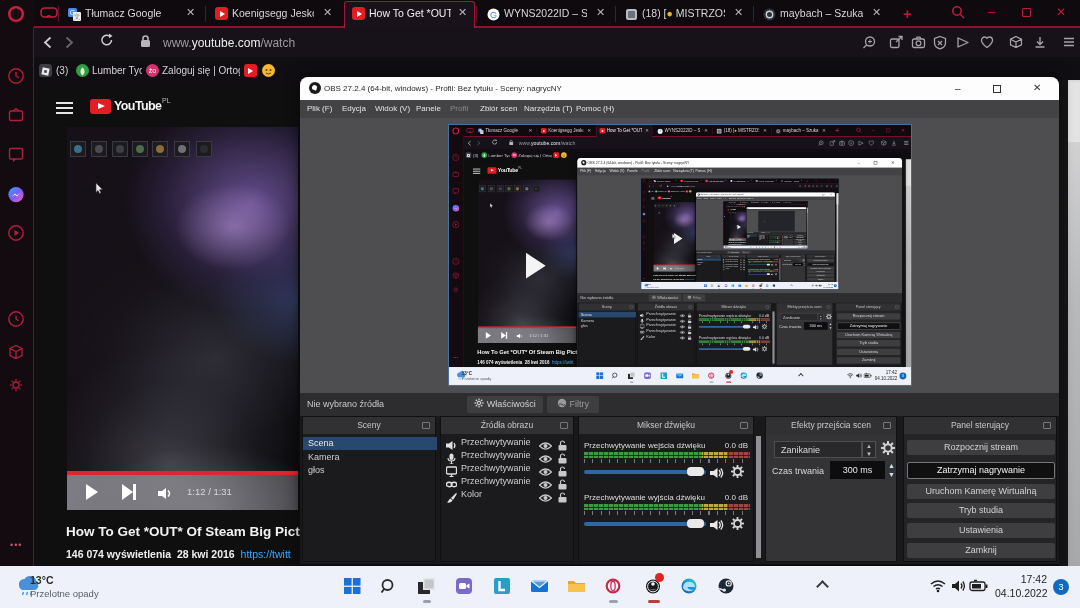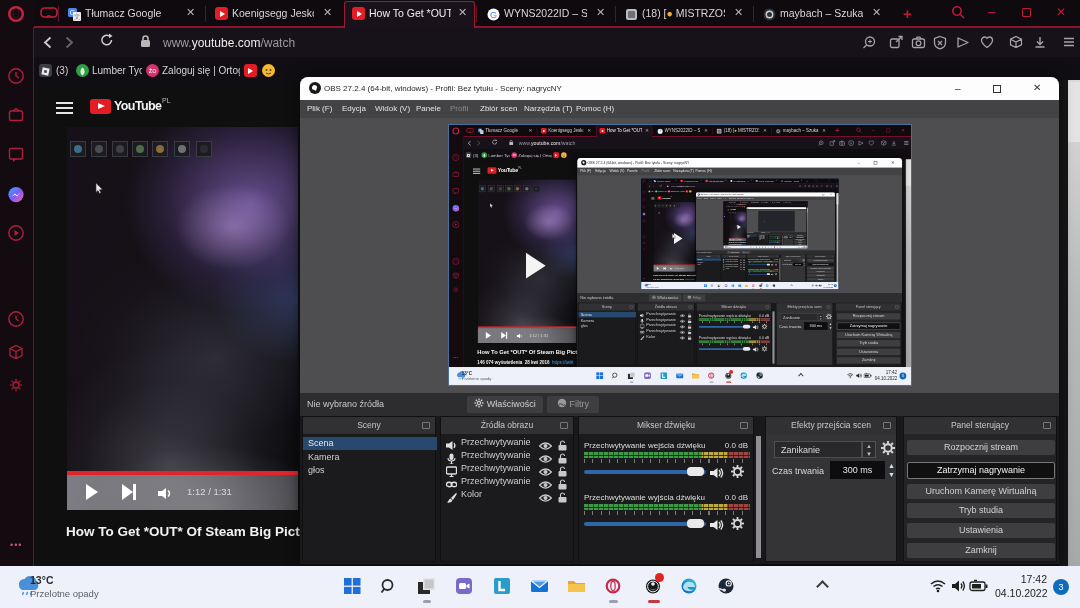--- a/index.html
+++ b/index.html
@@ -335,20 +335,21 @@
           <div style="position:absolute;left:55px;top:9px;border-left:11px solid #fff;border-top:8px solid transparent;border-bottom:8px solid transparent"></div>
           <div style="position:absolute;left:66px;top:9px;width:3px;height:16px;background:#fff"></div>
           <div style="position:absolute;left:91px;top:11px"><svg style="" width="17" height="13" viewBox="0 0 17 13" xmlns="http://www.w3.org/2000/svg">
               <path d="M0 4 H4 L8 1 V12 L4 9 H0 Z" fill="#fff"></path>
               <path d="M10 3.5 Q13 6.5 10 9.5" stroke="#fff" stroke-width="1.5" fill="none"></path>
             </svg></div>
           <div class="vtime">1:12 / 1:31</div>
         </div>
       </div>
       <div class="vtitle">How To Get *OUT* Of Steam Big Pict</div>
+      <div class="vmeta">146 074 wyświetlenia&nbsp;&nbsp;28 kwi 2016&nbsp;&nbsp;<span class="lnk">https://twitt</span></div>
     </div>
     <div class="scrollcol">
       <div class="sctrack"></div>
       <div class="scthumb"></div>
     </div>
     <div class="obs">
       <div class="obstitle">
         <div class="obslogo"></div>
         <div class="txt">OBS 27.2.4 (64-bit, windows) - Profil: Bez tytułu - Sceny: nagrycNY</div>
         <div class="wb" style="left:655px">–</div>

